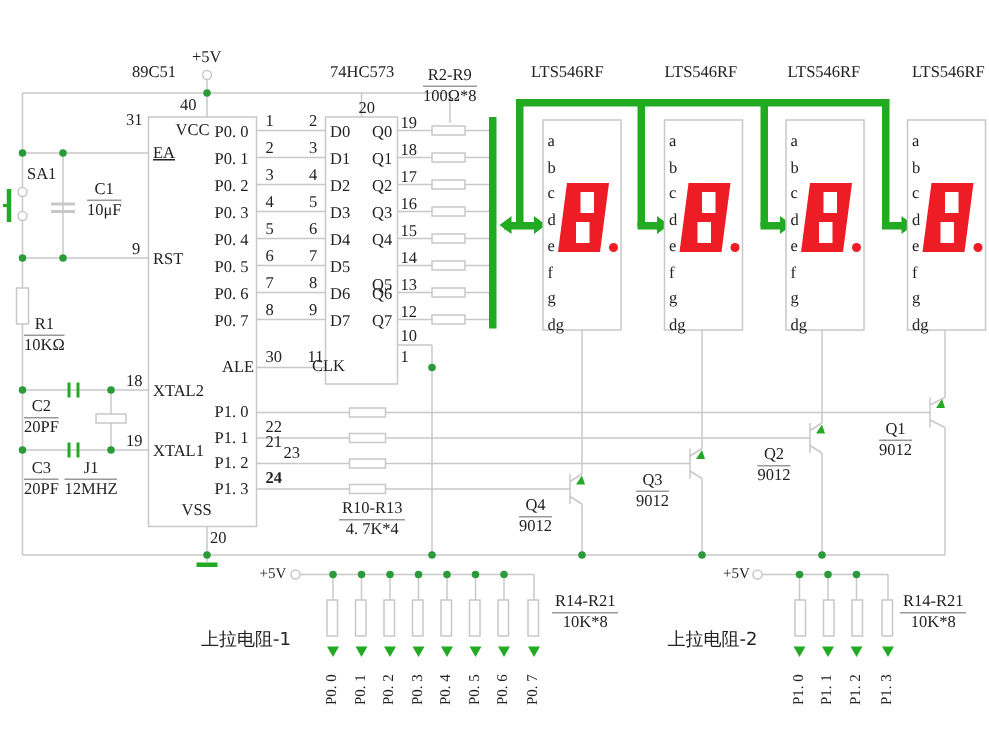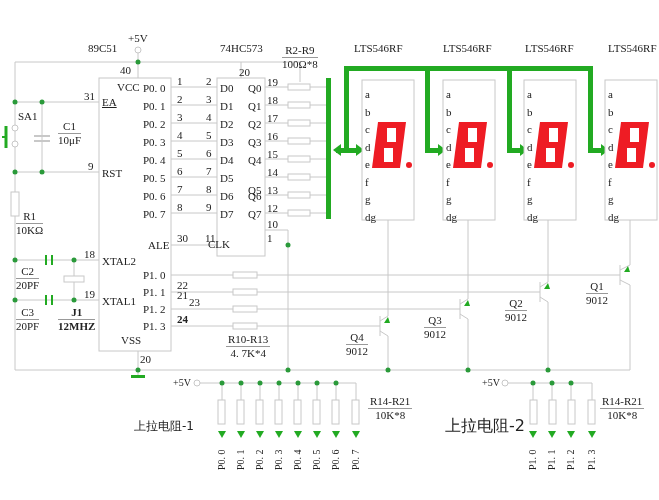--- a/index.html
+++ b/index.html
@@ -274,21 +274,21 @@
     <circle cx="533" cy="383" r="2.5"></circle>
       <circle cx="552" cy="383" r="2.5"></circle>
       <circle cx="571" cy="383" r="2.5"></circle>
   </g>
 </svg>
 
 <div class="t" style="left:88px;top:42px;">89C51</div>
 <div class="t" style="left:128px;top:32px;">+5V</div>
 <div class="t" style="left:120px;top:64px;">40</div>
 <div class="t" style="left:117px;top:81px;">VCC</div>
-<div class="t" style="left:84px;top:90px;">31</div>
+<div class="t" style="left:84px;top:74px;">31</div>
 <div class="t" style="left:102px;top:96px;text-decoration:underline;">EA</div>
 <div class="t" style="left:88px;top:160px;">9</div>
 <div class="t" style="left:102px;top:167px;">RST</div>
 <div class="t" style="left:84px;top:248px;">18</div>
 <div class="t" style="left:102px;top:255px;">XTAL2</div>
 <div class="t" style="left:84px;top:288px;">19</div>
 <div class="t" style="left:102px;top:295px;">XTAL1</div>
 <div class="t" style="left:121px;top:334px;">VSS</div>
 <div class="t" style="left:140px;top:353px;">20</div>
 
@@ -385,21 +385,21 @@
   <div>10μF</div>
 </div>
 <div class="frac" style="left:16px;top:265px;">
   <div class="top">C2</div>
   <div>20PF</div>
 </div>
 <div class="frac" style="left:16px;top:306px;">
   <div class="top">C3</div>
   <div>20PF</div>
 </div>
-<div class="frac" style="left:58px;top:306px;font-weight:bold;">
+<div class="frac" style="left:43px;top:306px;">
   <div class="top">J1</div>
   <div>12MHZ</div>
 </div>
 
 <div class="t" style="left:354px;top:42px;">LTS546RF</div>
 <div class="t" style="left:443px;top:42px;">LTS546RF</div>
 <div class="t" style="left:525px;top:42px;">LTS546RF</div>
 <div class="t" style="left:608px;top:42px;">LTS546RF</div>
 
 <div style="position:absolute;left:365px;top:86px;font-size:11px;line-height:17.5px;">
@@ -465,17 +465,17 @@
 <div class="vt" style="left:216px;top:470px;">P0. 0</div>
 <div class="vt" style="left:235px;top:470px;">P0. 1</div>
 <div class="vt" style="left:254px;top:470px;">P0. 2</div>
 <div class="vt" style="left:273px;top:470px;">P0. 3</div>
 <div class="vt" style="left:292px;top:470px;">P0. 4</div>
 <div class="vt" style="left:311px;top:470px;">P0. 5</div>
 <div class="vt" style="left:330px;top:470px;">P0. 6</div>
 <div class="vt" style="left:350px;top:470px;">P0. 7</div>
 
 <div class="t ts" style="left:482px;top:377px;">+5V</div>
-<div class="t" style="left:445px;top:420px;font-size:16px;font-family:'DejaVu Sans',sans-serif;">上拉电阻-2</div>
+<div class="t" style="left:445px;top:420px;font-size:12px;font-family:'DejaVu Sans',sans-serif;">上拉电阻-2</div>
 <div class="vt" style="left:527px;top:470px;">P1. 0</div>
 <div class="vt" style="left:546px;top:470px;">P1. 1</div>
 <div class="vt" style="left:565px;top:470px;">P1. 2</div>
 <div class="vt" style="left:586px;top:470px;">P1. 3</div>
 
 </body></html>

